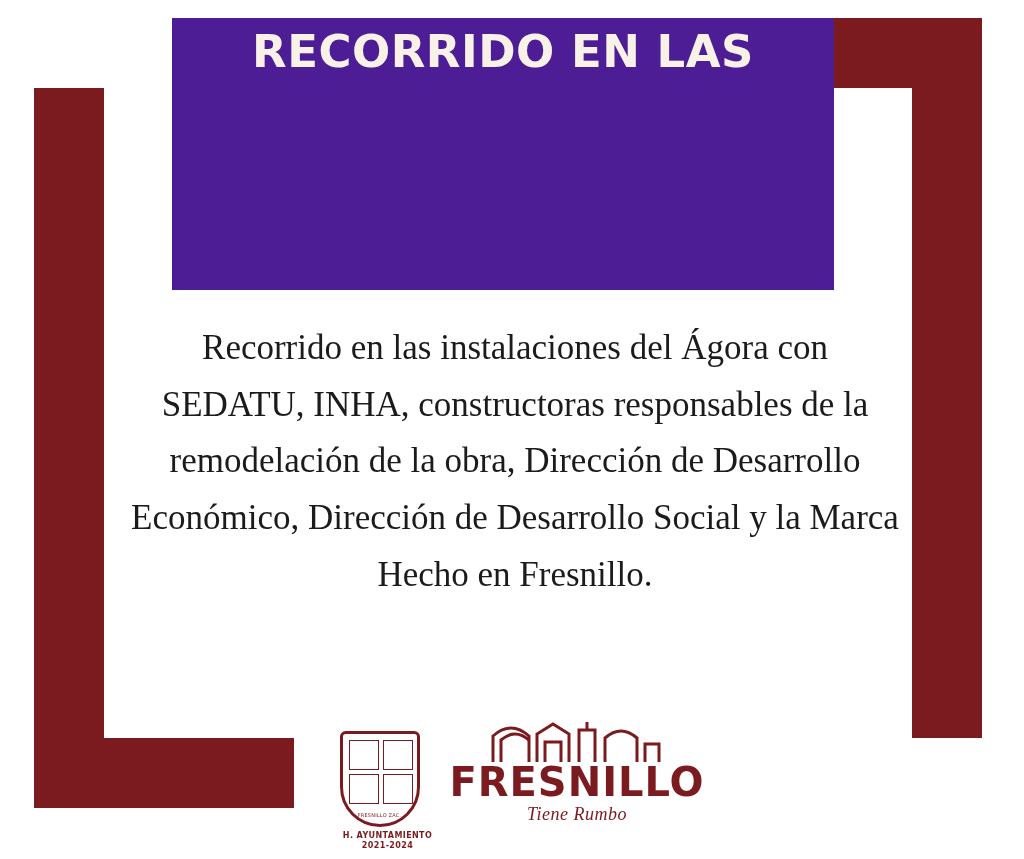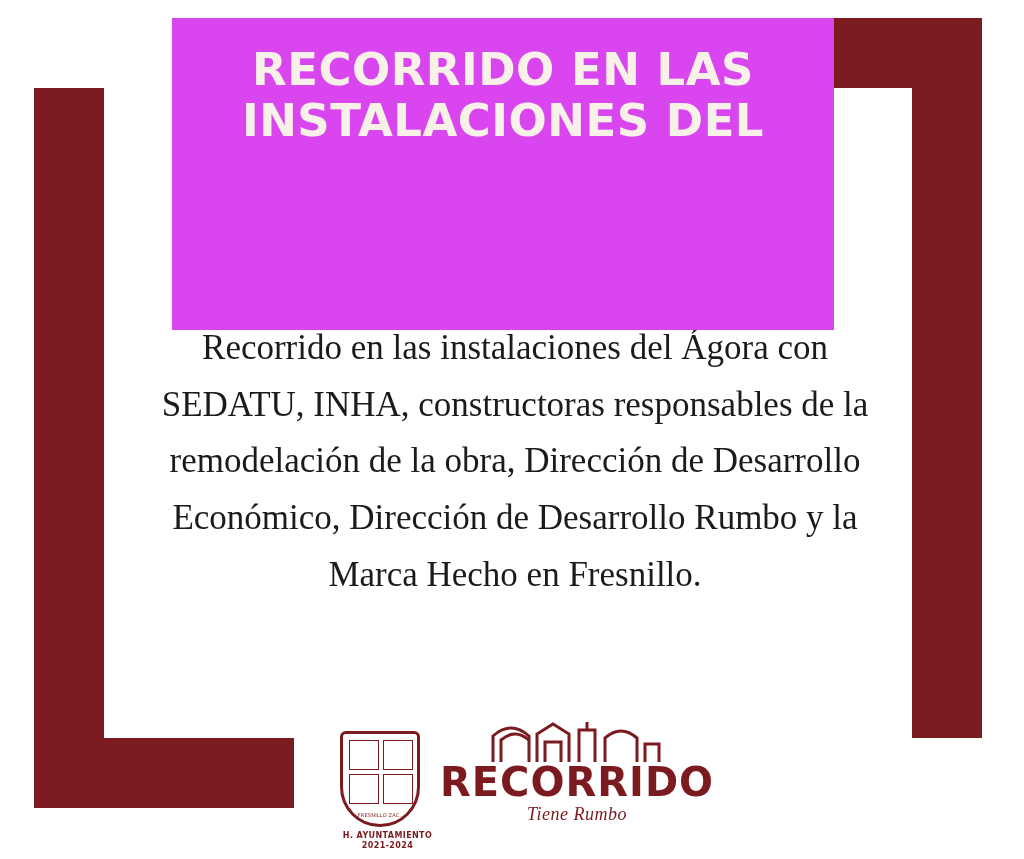--- a/index.html
+++ b/index.html
@@ -73,26 +73,26 @@
     height: 70px;
     background: #ffffff;
   }
 
   
   .title-banner {
     position: absolute;
     left: 172px;
     top: 18px;
     width: 662px;
-    height: 312px;
-    background: #d946ef;
+    height: 272px;
+    background: #4c1d95;
     color: #f7efe6;
     text-align: center;
     box-sizing: border-box;
-    padding: 26px 18px 14px 18px;
+    padding: 8px 18px 14px 18px;
     z-index: 5;
   }
   .title-line {
     font-family: "DejaVu Sans", sans-serif;
     font-weight: bold;
     font-size: 45px;
     line-height: 1.14;
     letter-spacing: 0.5px;
     color: #f8f1e8;
     margin: 0;
@@ -224,24 +224,23 @@
 
   <div class="frame-left-bar"></div>
   <div class="frame-top-right"></div>
   <div class="frame-right-bar"></div>
   <div class="frame-bottom-left"></div>
   <div class="frame-cut-top-left"></div>
   <div class="frame-cut-bottom-right"></div>
 
   <div class="title-banner">
     <div class="title-line">RECORRIDO EN LAS</div>
-    <div class="title-line">INSTALACIONES DEL</div>
   </div>
 
-  <div class="body-text">Recorrido en las instalaciones del Ágora con SEDATU, INHA, constructoras responsables de la remodelación de la obra, Dirección de Desarrollo Económico, Dirección de Desarrollo Rumbo y la Marca Hecho en Fresnillo.</div>
+  <div class="body-text">Recorrido en las instalaciones del Ágora con SEDATU, INHA, constructoras responsables de la remodelación de la obra, Dirección de Desarrollo Económico, Dirección de Desarrollo Social y la Marca Hecho en Fresnillo.</div>
 
   <div class="footer">
 
     <div class="crest">
       <div class="crest-shield">
         <span class="cell c1"></span>
         <span class="cell c2"></span>
         <span class="cell c3"></span>
         <span class="cell c4"></span>
         <span class="crest-banner">FRESNILLO ZAC.</span>
@@ -260,19 +259,19 @@
             <path d="M14 46 L14 24 Q28 12 42 24"></path>
             <path d="M50 46 L50 18 L66 8 L82 18 L82 46"></path>
             <path d="M58 46 L58 26 L74 26 L74 46"></path>
             <path d="M92 46 L92 14 L108 14 L108 46"></path>
             <path d="M100 6 L100 14"></path>
             <path d="M118 46 L118 22 Q134 8 150 22 L150 46"></path>
             <path d="M158 46 L158 28 L172 28 L172 46"></path>
           </g>
         </svg>
       </div>
-      <div class="brand-word">RECORRIDO</div>
+      <div class="brand-word">FRESNILLO</div>
       <div class="brand-tag">Tiene Rumbo</div>
     </div>
 
   </div>
 
 </div>
 
 </body></html>

